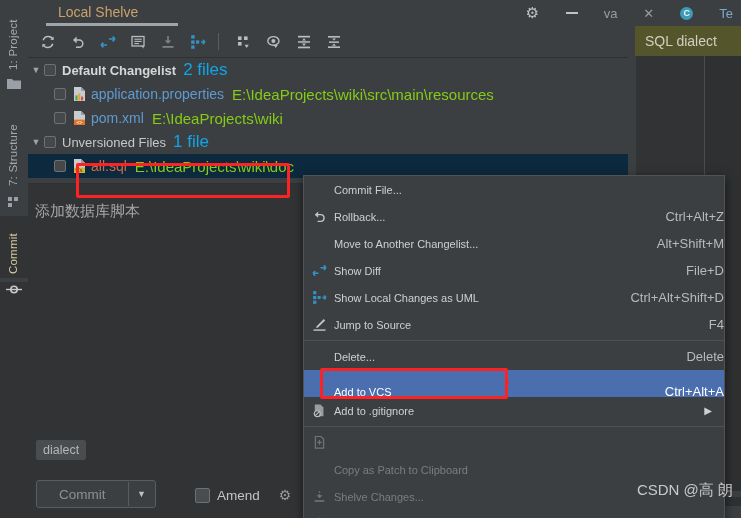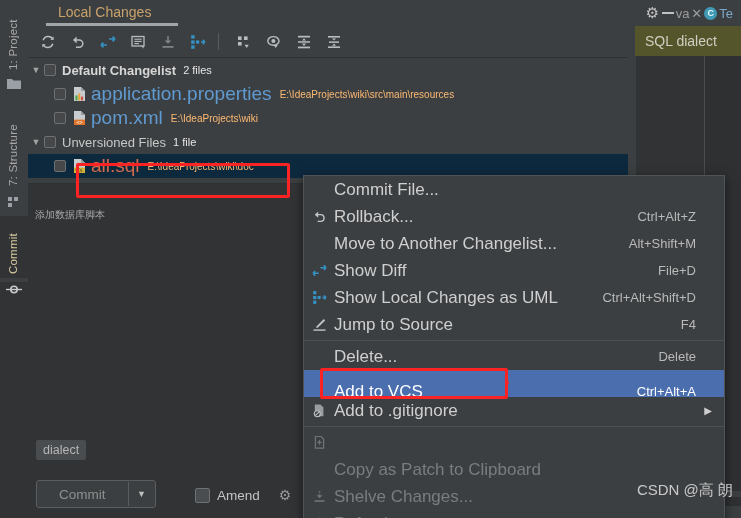--- a/index.html
+++ b/index.html
@@ -14,21 +14,21 @@
   .leftstrip{position:absolute;left:0;top:0;width:28px;height:518px;background:#3c3f41;border-right:1px solid #2b2b2b;}
   .leftstrip .seg{position:absolute;left:0;width:28px;}
   .vtab{writing-mode:vertical-rl;transform:rotate(180deg);font-size:11.5px;color:#a9a9a9;letter-spacing:.2px;white-space:nowrap;}
   .vtab.active{color:#d6c9a0;}
   .stripicon{display:block;width:28px;text-align:center;color:#9aa0a6;font-size:12px;line-height:14px;}
 
   
   .tabbar{position:absolute;left:28px;top:0;right:0;height:26px;background:#3c3f41;}
   .tab{position:absolute;left:20px;top:0;height:26px;line-height:24px;padding:0 10px;color:#c9a26b;font-size:14px;white-space:nowrap;}
   .tabunder{position:absolute;left:18px;top:23px;width:132px;height:3px;background:#a2a5a8;}
-  .winbtns{position:absolute;right:0;top:0;height:26px;display:flex;align-items:center;gap:2px;padding-right:6px;}
+  .winbtns{position:absolute;right:0;top:0;height:26px;display:flex;align-items:center;gap:26px;padding-right:6px;}
   .wtxt{color:#9b9b9b;font-size:13px;}
   .circ{width:13px;height:13px;border-radius:50%;background:#3f9bb5;color:#e8f4f7;font-size:9px;line-height:13px;text-align:center;display:inline-block;font-weight:bold;}
   .gear{display:inline-block;width:14px;height:14px;position:relative;}
   .gear::before{content:"\2699";font-size:15px;color:#c2c2c2;line-height:14px;}
   .dash{display:inline-block;width:12px;height:2px;background:#c2c2c2;}
   .xic{color:#9b9b9b;font-size:13px;}
 
   
   .sqldialect{position:absolute;right:0;top:26px;width:106px;height:30px;background:#55552c;color:#cfcfc2;font-size:14px;line-height:30px;padding-left:10px;box-sizing:border-box;white-space:nowrap;overflow:hidden;}
 
@@ -47,51 +47,51 @@
   .tsep{position:absolute;top:7px;width:1px;height:17px;background:#5a5d5f;}
 
   
   .tree{position:absolute;left:28px;top:58px;right:113px;height:125px;background:#3c3f41;}
   .trow{position:relative;height:24px;display:flex;align-items:center;white-space:nowrap;}
   .trow.sel{background:#0d293e;}
   .arrow{width:16px;text-align:center;color:#a3a3a3;font-size:9px;flex:0 0 16px;}
   .cbx{width:12px;height:12px;border:1px solid #6e7173;background:#454749;border-radius:2px;flex:0 0 12px;margin-right:6px;box-sizing:border-box;}
   .tname{color:#c7c7c7;font-size:13px;}
   .tname.bold{font-weight:bold;color:#d6d6d6;}
-  .tcount{color:#e5e5e5;font-size:11px;margin-left:7px;}
-  .tpath{color:#fdba74;font-size:10px;margin-left:8px;}
-  .flink{color:#5f9ad1;font-size:19px;}
+  .tcount{color:#0ea5e9;font-size:17px;margin-left:7px;}
+  .tpath{color:#84cc16;font-size:15px;margin-left:8px;}
+  .flink{color:#5f9ad1;font-size:14px;}
   .flink.red{color:#cf6a4c;}
   .fico{width:15px;height:16px;margin-right:4px;flex:0 0 15px;position:relative;}
   .fico svg{display:block;}
   .indent{width:26px;flex:0 0 26px;}
 
   
   .treeborder{position:absolute;left:28px;top:183px;right:113px;height:1px;background:#2e3133;}
   .msgarea{position:absolute;left:28px;top:184px;right:113px;bottom:0;background:#313335;}
-  .msgtext{position:absolute;left:7px;top:24px;color:#a6a6a6;font-size:10px;}
+  .msgtext{position:absolute;left:7px;top:18px;color:#a6a6a6;font-size:15px;}
   .branchchip{position:absolute;left:8px;bottom:58px;background:#4a4d4f;color:#b5b5b5;font-size:12.5px;padding:3px 7px;border-radius:2px;}
   .commitbtn{position:absolute;left:8px;bottom:10px;height:26px;border:1px solid #5a5d5f;border-radius:3px;display:flex;align-items:center;background:#3c3f41;}
   .commitbtn .lbl{padding:0 22px;color:#8f8f8f;font-size:13.5px;}
   .commitbtn .split{width:1px;height:24px;background:#5a5d5f;}
   .commitbtn .car{width:26px;text-align:center;color:#bfbfbf;font-size:9px;}
   .amendwrap{position:absolute;left:167px;bottom:15px;display:flex;align-items:center;gap:7px;}
   .amendbox{width:13px;height:13px;border:1px solid #6e7173;background:#4a4d4f;border-radius:2px;}
   .amendlbl{color:#c3c3c3;font-size:13.5px;}
   .gsmall{color:#9a9a9a;font-size:14px;margin-left:12px;}
 
   
   .leftpane{position:absolute;left:0;top:296px;width:28px;bottom:0;background:#313335;}
 
   
   .ctxmenu{position:absolute;left:303px;top:175px;width:422px;background:#3c3f41;border:1px solid #515456;box-shadow:0 3px 10px rgba(0,0,0,.55);box-sizing:border-box;}
   .mi{position:relative;height:27px;display:flex;align-items:center;white-space:nowrap;padding-left:0;}
   .mi .mico{width:30px;flex:0 0 30px;display:flex;align-items:center;justify-content:center;}
-  .mi .mlbl{color:#cfcfcf;font-size:17px;flex:1;}
-  .mi .macc{color:#b9b9b9;font-size:13px;padding-right:28px;}
+  .mi .mlbl{color:#cfcfcf;font-size:11px;flex:1;}
+  .mi .macc{color:#b9b9b9;font-size:13px;padding-right:0;}
   .mi.disabled .mlbl,.mi.disabled .macc{color:#7a7d7f;}
   .mi.hl{background:#4b6eaf;}
   .mi.hl .mlbl,.mi.hl .macc{color:#ffffff;margin-top:16px;}
   .mi .sub{color:#cfcfcf;font-size:10px;padding-right:12px;}
   .msep{height:1px;background:#4f5254;margin:2px 0;}
 
   
   .redbox{position:absolute;border:3px solid #fb2323;border-radius:2px;pointer-events:none;}
   .reddot{position:absolute;width:3px;height:3px;background:#fb2323;border-radius:50%;}
 
@@ -128,21 +128,21 @@
     <div class="stripicon" style="position:absolute;top:282px;background:#313335;padding:2px 0;">
       <svg width="16" height="11" viewBox="0 0 16 11">
           <line x1="0" y1="5.5" x2="16" y2="5.5" stroke="#c9c9c9" stroke-width="1.4"></line>
           <circle cx="8" cy="5.5" r="3.2" fill="none" stroke="#c9c9c9" stroke-width="1.6"></circle>
         </svg>
     </div>
   </div>
   <div class="leftpane"></div>
 
   <div class="tabbar">
-    <div class="tab">Local Changes</div>
+    <div class="tab">Local Shelve</div>
     <div class="tabunder"></div>
     <div class="winbtns">
       <span class="gear"></span>
       <span class="dash"></span>
       <span class="wtxt">va</span>
       <span class="xic">✕</span>
       <span class="circ">C</span>
       <span class="wtxt" style="color:#7ba7c7;padding-right:2px;">Te</span>
     </div>
   </div>

